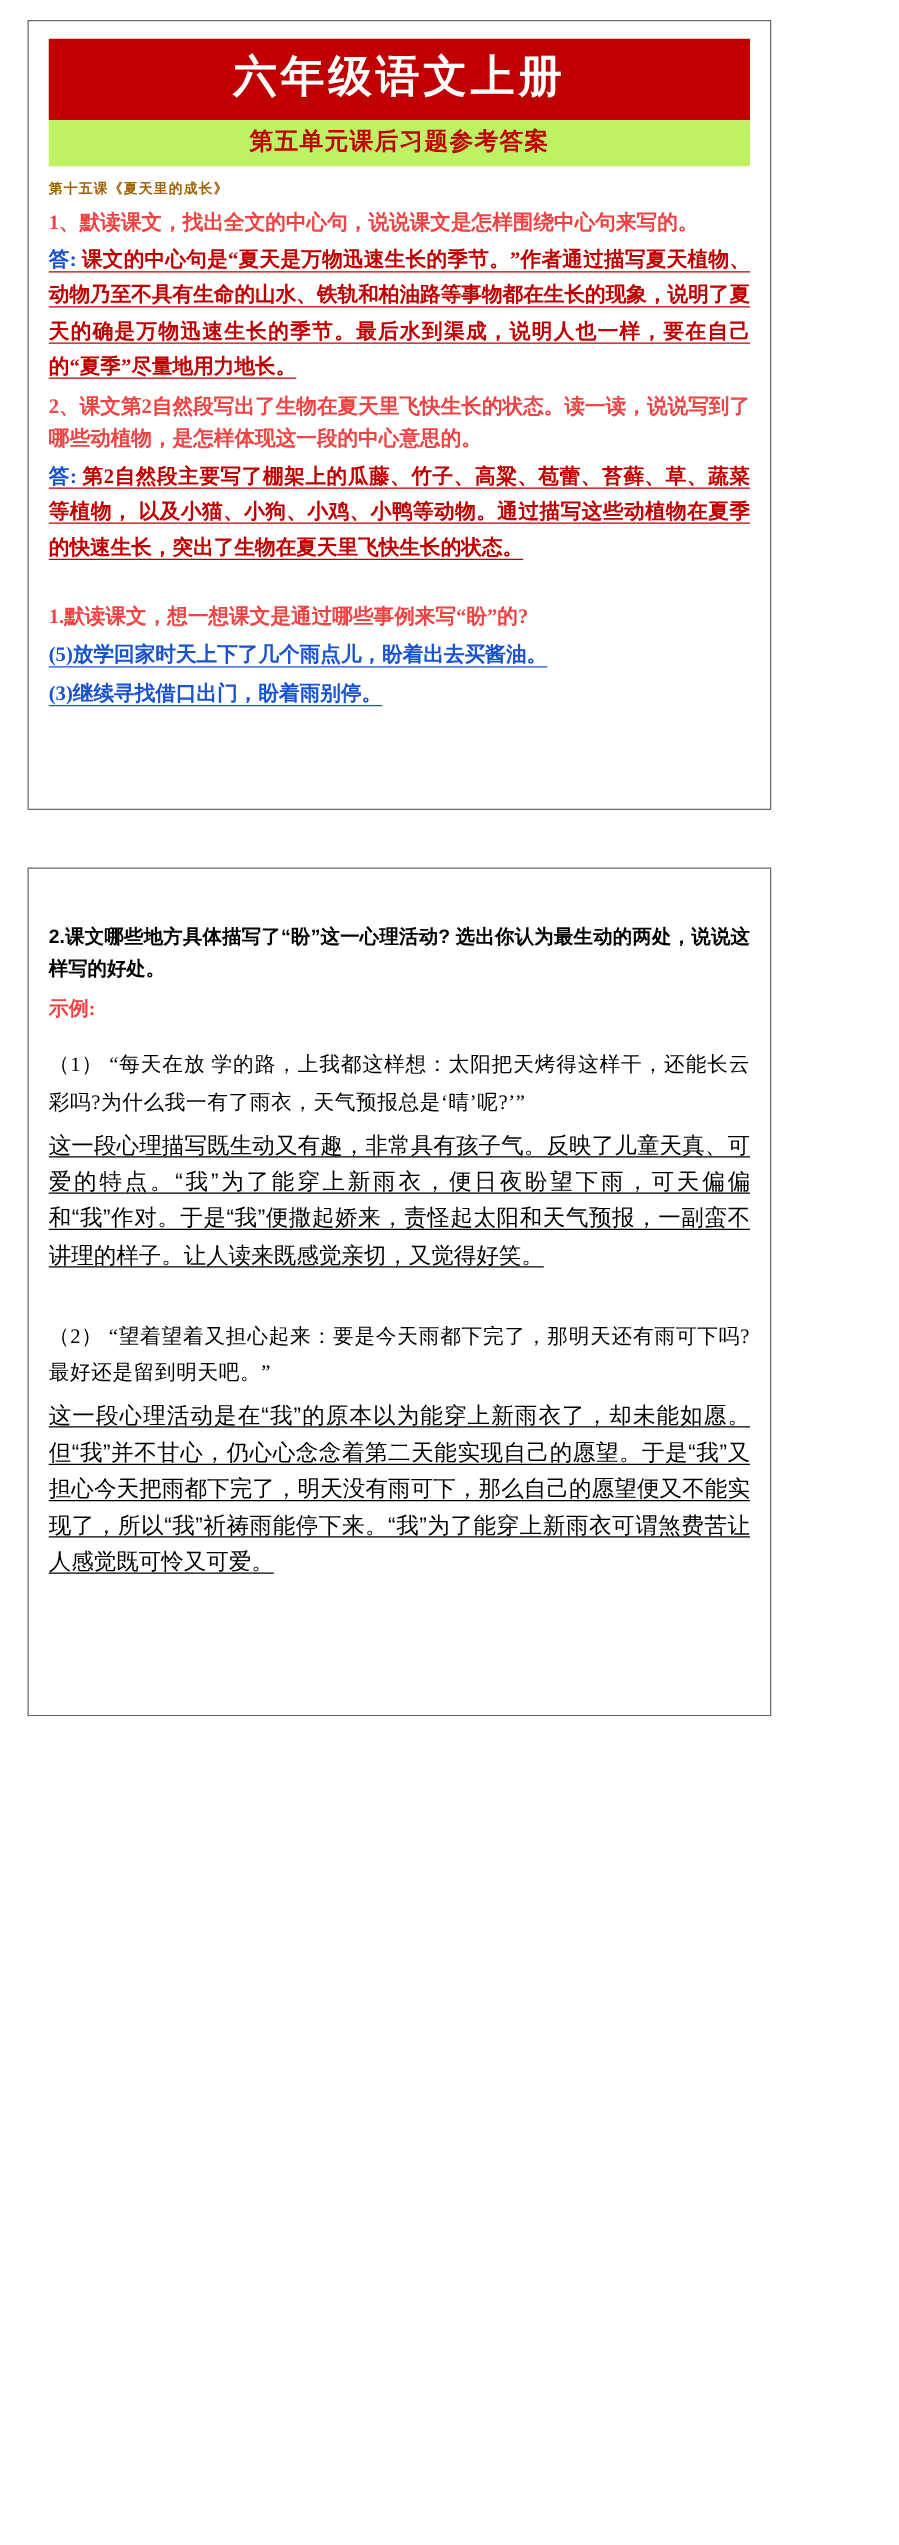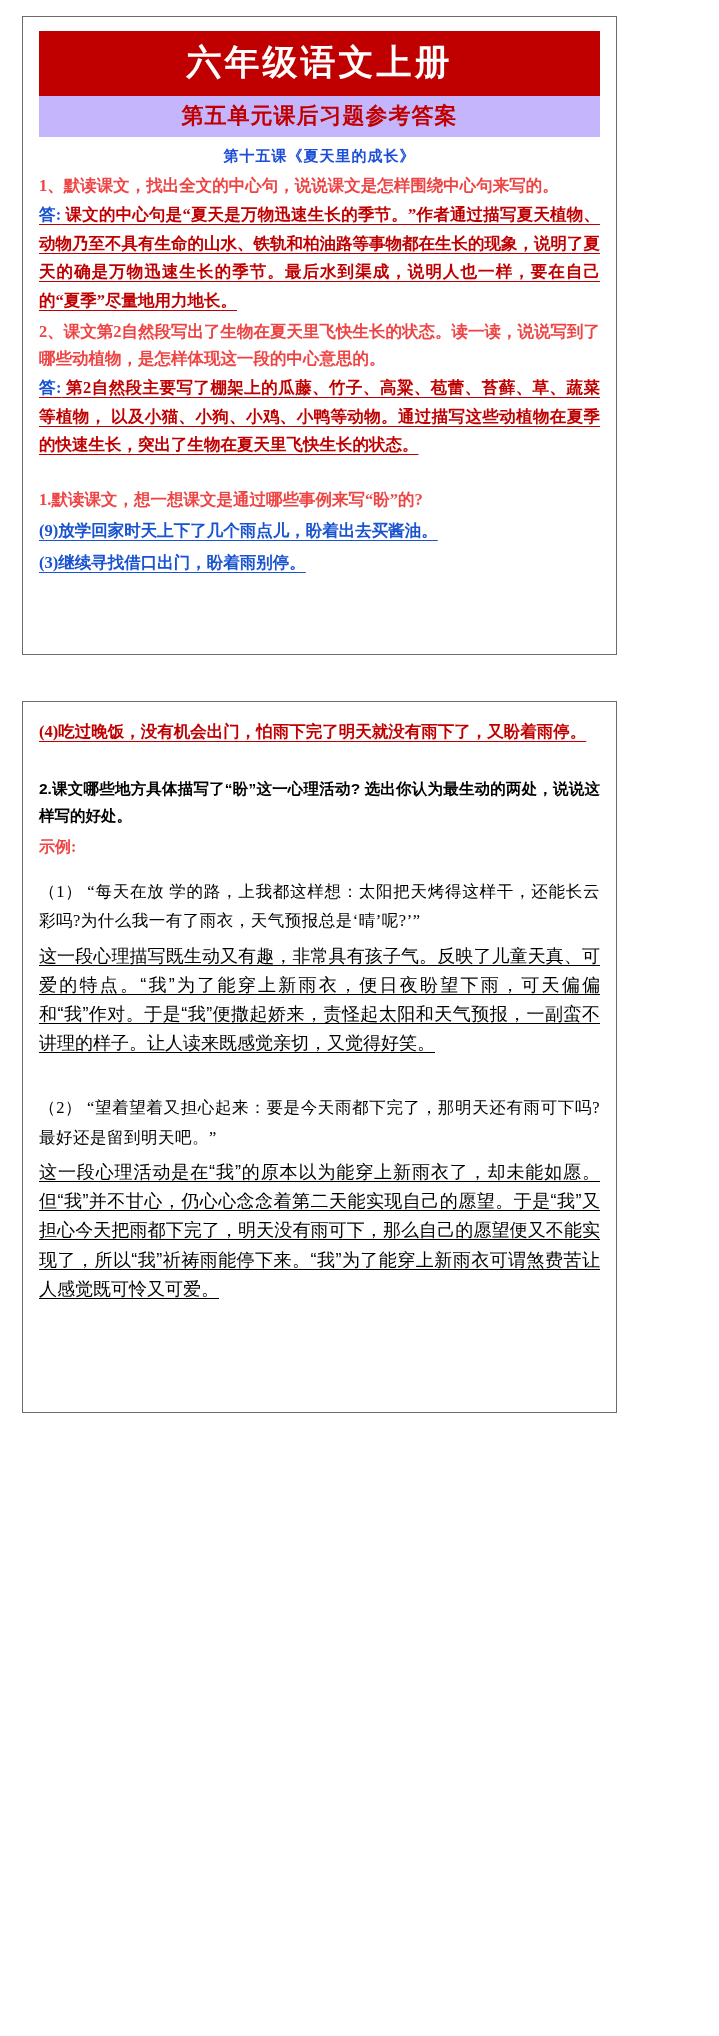--- a/index.html
+++ b/index.html
@@ -31,35 +31,34 @@
     color: #ffffff;
     text-align: center;
     font-family: "Liberation Sans", "DejaVu Sans", sans-serif;
     font-weight: bold;
     font-size: 35px;
     letter-spacing: 3px;
     padding: 12px 0 14px 0;
     line-height: 1.1;
   }
   .subtitle-banner {
-    background: #c4b5fd;
+    background: #bef264;
     color: #c00000;
     text-align: center;
     font-family: "Liberation Sans", "DejaVu Sans", sans-serif;
     font-weight: bold;
-    font-size: 22px;
+    font-size: 19px;
     letter-spacing: 1px;
     padding: 8px 0 9px 0;
     line-height: 1.1;
   }
   .lesson-heading {
-    text-align: center;
-    color: #1d4ed8;
+    color: #a16207;
     font-weight: bold;
-    font-size: 15px;
+    font-size: 11px;
     margin: 10px 0 7px 0;
     letter-spacing: 1px;
   }
   .lesson-heading.tight {
     margin-top: 16px;
   }
   .q {
     color: #ef4444;
     font-size: 16.5px;
     font-weight: bold;
@@ -144,29 +143,28 @@
     <div class="q">1、默读课文，找出全文的中心句，说说课文是怎样围绕中心句来写的。</div>
     <div class="a"><span class="a-lead">答:</span><span> 课文的中心句是“夏天是万物迅速生长的季节。”作者通过描写夏天植物、动物乃至不具有生命的山水、铁轨和柏油路等事物都在生长的现象，说明了夏天的确是万物迅速生长的季节。最后水到渠成，说明人也一样，要在自己的“夏季”尽量地用力地长。</span></div>
 
     <div class="q">2、课文第2自然段写出了生物在夏天里飞快生长的状态。读一读，说说写到了哪些动植物，是怎样体现这一段的中心意思的。</div>
     <div class="a"><span class="a-lead">答:</span><span> 第2自然段主要写了棚架上的瓜藤、竹子、高粱、苞蕾、苔藓、草、蔬菜等植物，  以及小猫、小狗、小鸡、小鸭等动物。通过描写这些动植物在夏季的快速生长，突出了生物在夏天里飞快生长的状态。</span></div>
 
     <div class="spacer-md"></div>
 
 
     <div class="q">1.默读课文，想一想课文是通过哪些事例来写“盼”的?</div>
-    <div class="blue">(9)放学回家时天上下了几个雨点儿，盼着出去买酱油。</div>
+    <div class="blue">(5)放学回家时天上下了几个雨点儿，盼着出去买酱油。</div>
     <div class="blue">(3)继续寻找借口出门，盼着雨别停。</div>
 
     <div class="spacer-lg"></div>
   </div>
 
   <div class="sheet">
 
-    <div class="a">(4)吃过晚饭，没有机会出门，怕雨下完了明天就没有雨下了，又盼着雨停。</div>
 
     <div class="spacer-md"></div>
 
     <div class="q2">2.课文哪些地方具体描写了“盼”这一心理活动? 选出你认为最生动的两处，说说这样写的好处。</div>
 
     <div class="label-blue">示例:</div>
 
     <div class="quote-block">（1） “每天在放 学的路，上我都这样想：太阳把天烤得这样干，还能长云彩吗?为什么我一有了雨衣，天气预报总是‘晴’呢?’”</div>
     <div class="analysis">这一段心理描写既生动又有趣，非常具有孩子气。反映了儿童天真、可爱的特点。“我”为了能穿上新雨衣，便日夜盼望下雨，可天偏偏和“我”作对。于是“我”便撒起娇来，责怪起太阳和天气预报，一副蛮不讲理的样子。让人读来既感觉亲切，又觉得好笑。</div>
 

